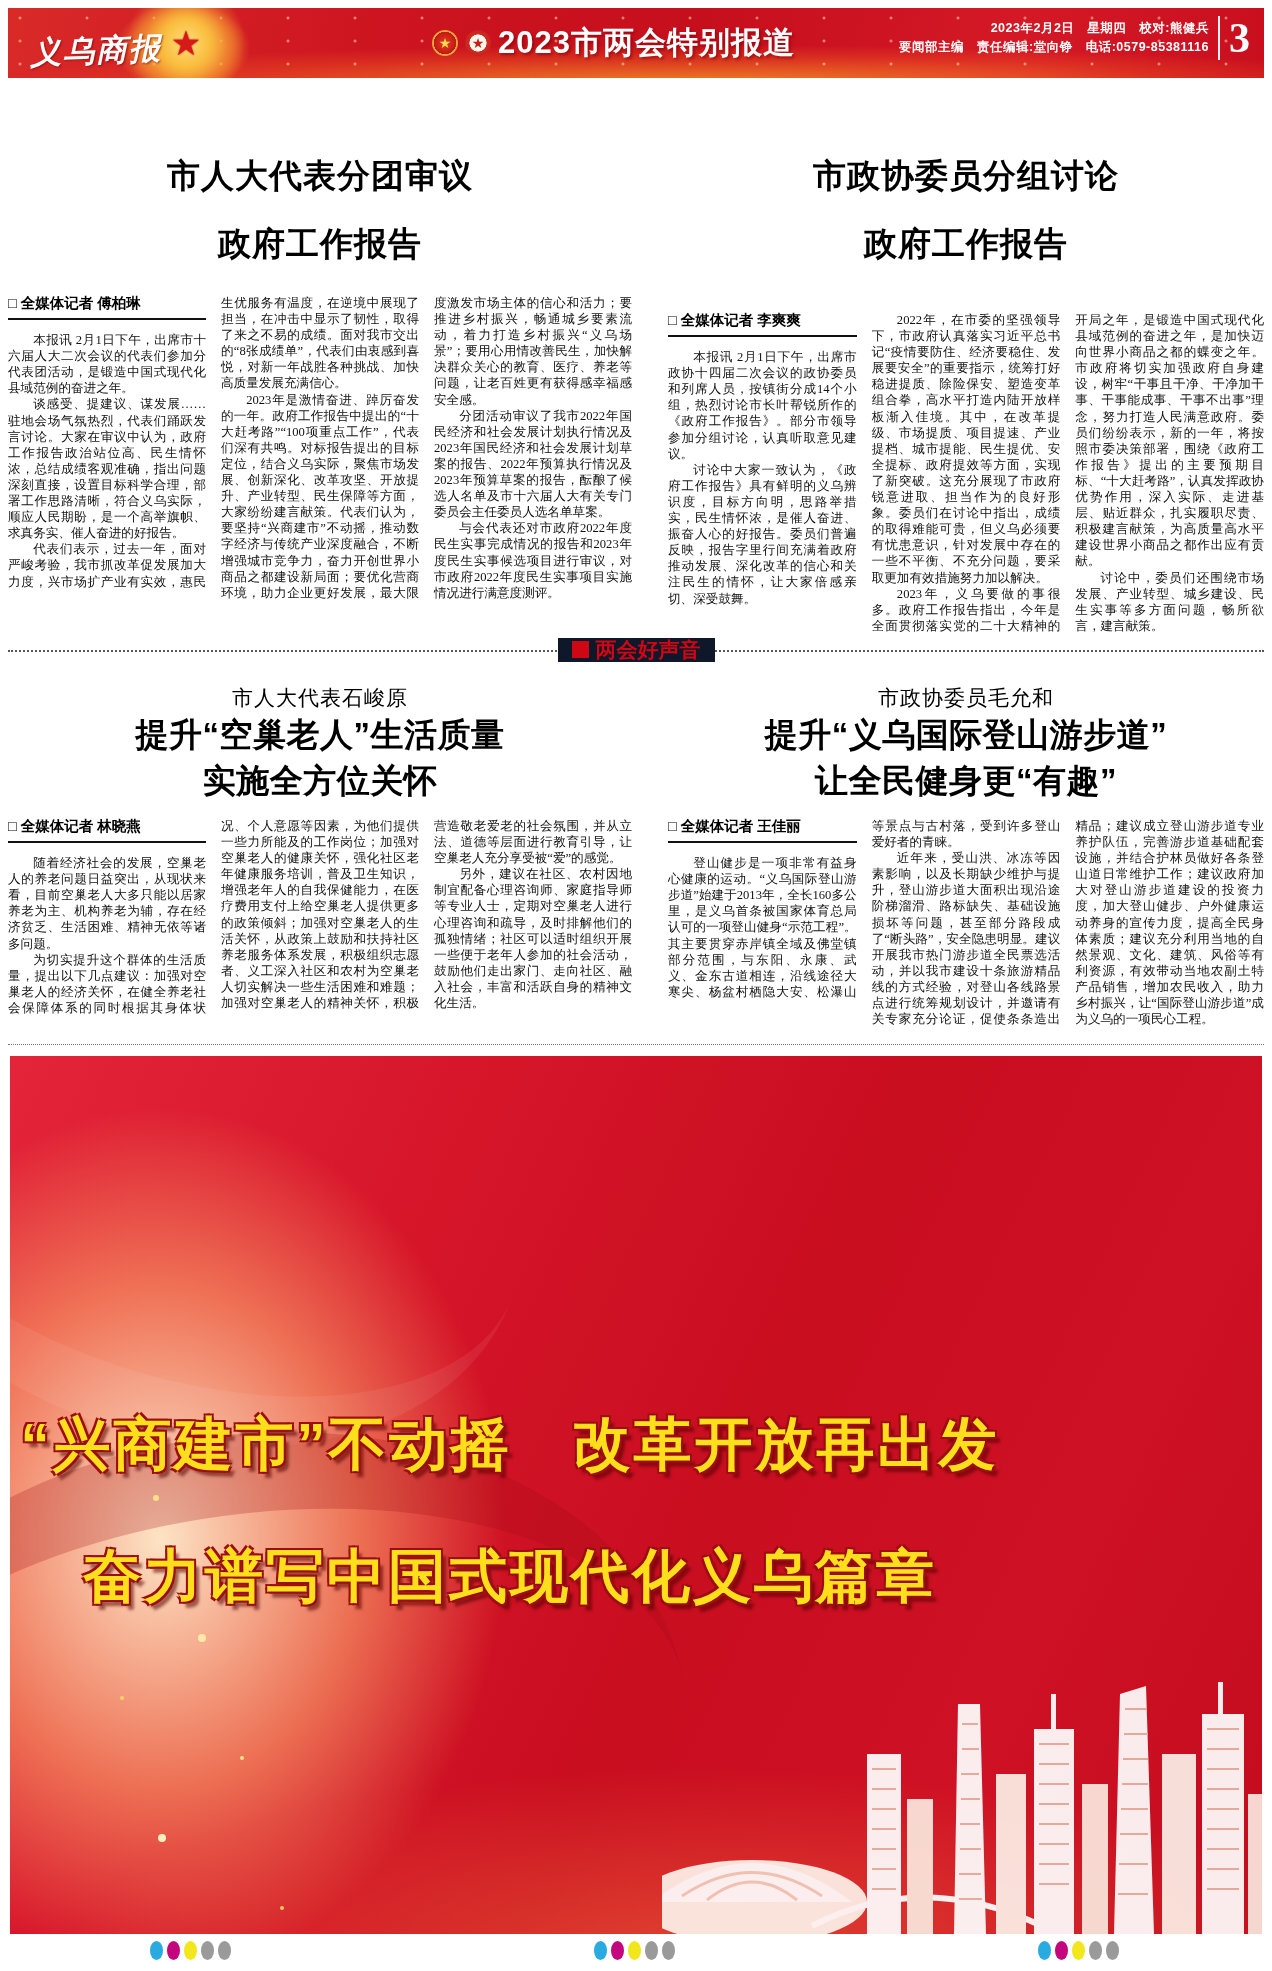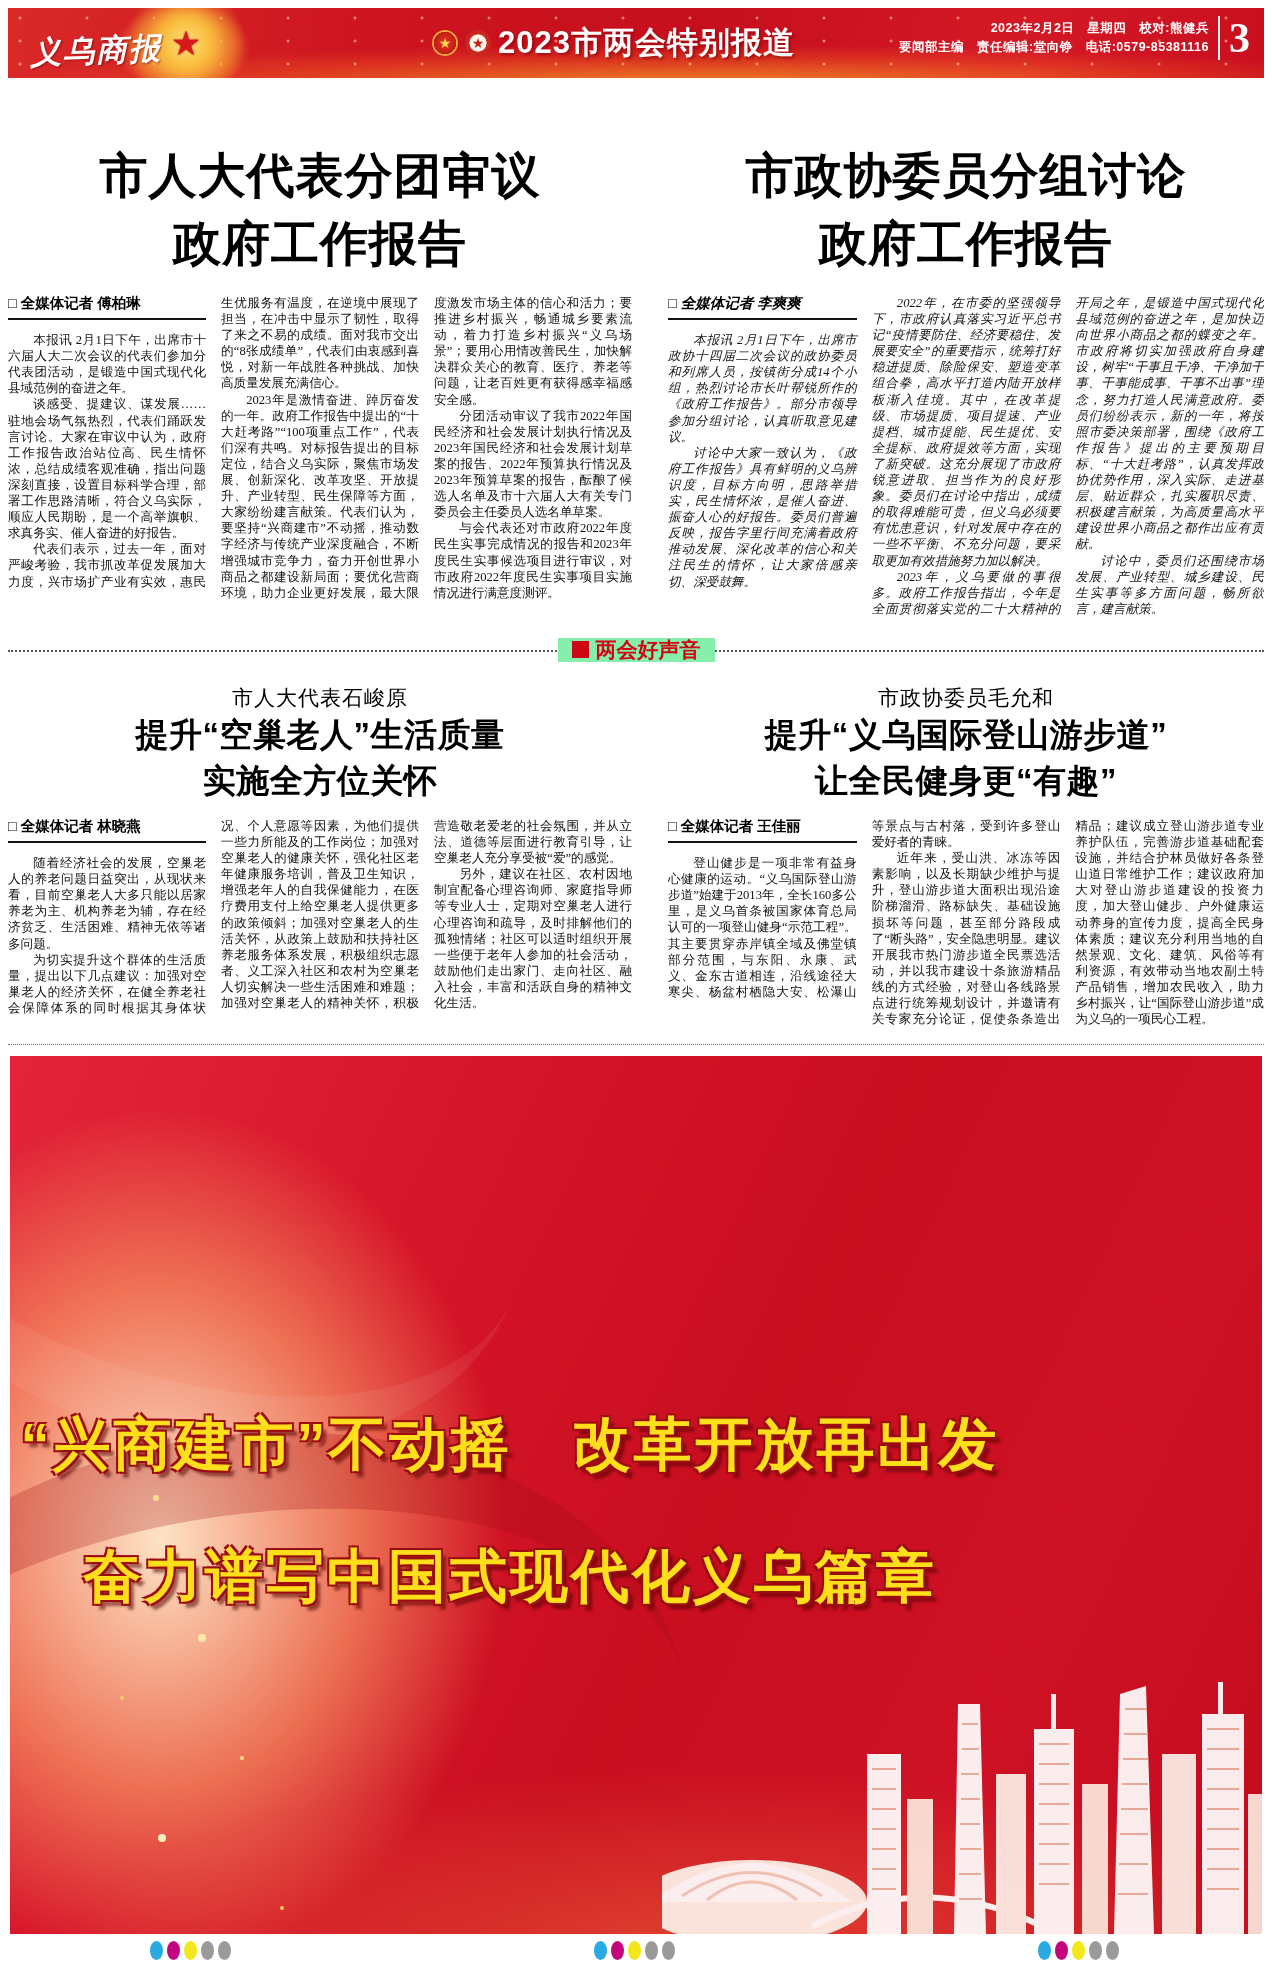--- a/index.html
+++ b/index.html
@@ -33,37 +33,37 @@
     color:#fff; letter-spacing:1px; text-shadow:2px 2px 3px rgba(120,0,0,.55); }
   .mast-right { position:absolute; right:12px; top:0; height:60px; display:flex; align-items:center; gap:9px; }
   .mast-info { text-align:right; color:#fff; font-family:"Liberation Sans","DejaVu Sans",sans-serif;
     font-size:12.5px; line-height:19px; font-weight:bold; letter-spacing:.5px; }
   .mast-divider { width:2px; height:44px; background:#fff; opacity:.95; }
   .mast-pageno { color:#fff; font-size:42px; font-weight:bold; font-family:"Liberation Serif",serif;
     line-height:1; padding-right:2px; }
 
   
   .headline { position:absolute; text-align:center; font-family:"Liberation Sans","DejaVu Sans",sans-serif;
-    font-weight:bold; color:#000; font-size:48px; line-height:68px; letter-spacing:1px; }
+    font-weight:bold; color:#000; font-size:33px; line-height:68px; letter-spacing:1px; }
   .headline-a { left:8px; top:142px; width:624px; }
   .headline-b { left:668px; top:142px; width:596px; }
 
   .byline { font-family:"Liberation Sans","DejaVu Sans",sans-serif; font-weight:bold; font-size:14.5px;
     color:#000; border-bottom:2.5px solid #111; padding-bottom:7px; margin-bottom:12px;
     break-inside:avoid; }
   .body-flow { position:absolute; overflow:hidden; column-gap:15px; column-count:3;
     font-size:12.6px; line-height:16.1px; text-align:justify; color:#111; }
   .body-a { left:8px; top:295px; width:624px; height:324px; }
-  .body-b { left:668px; top:295px; width:596px; height:324px;font-style:italic; }
+  .body-b { left:668px; top:312px; width:596px; height:324px; }
   .body-flow p { text-indent:2em; }
 
   
   .voice-bar { position:absolute; left:8px; top:638px; width:1256px; height:24px; text-align:center; }
   .voice-bar:before { content:""; position:absolute; left:0; right:0; top:12px; border-top:2px dotted #555; }
-  .voice-label { position:relative; display:inline-block; background:#86efac; padding:0 14px;
+  .voice-label { position:relative; display:inline-block; background:#0f172a; padding:0 14px;
     font-family:"Liberation Sans","DejaVu Sans",sans-serif; font-weight:bold; font-size:21px; line-height:24px; }
   .voice-label .sq { display:inline-block; width:17px; height:17px; vertical-align:-1px; margin-right:7px; }
 
   
   .sub-head { position:absolute; text-align:center; color:#000; }
   .sub-head-a { left:8px; top:684px; width:624px; }
   .sub-head-b { left:668px; top:684px; width:596px; }
   .kicker { font-family:"Liberation Sans","DejaVu Sans",sans-serif; font-size:21px; line-height:28px; letter-spacing:1px; }
   .sub-title { font-family:"Liberation Sans","DejaVu Sans",sans-serif; font-weight:bold; font-size:33px; line-height:46px; letter-spacing:.5px; }
   .sub-body-a { left:8px; top:818px; width:624px; height:224px; }

